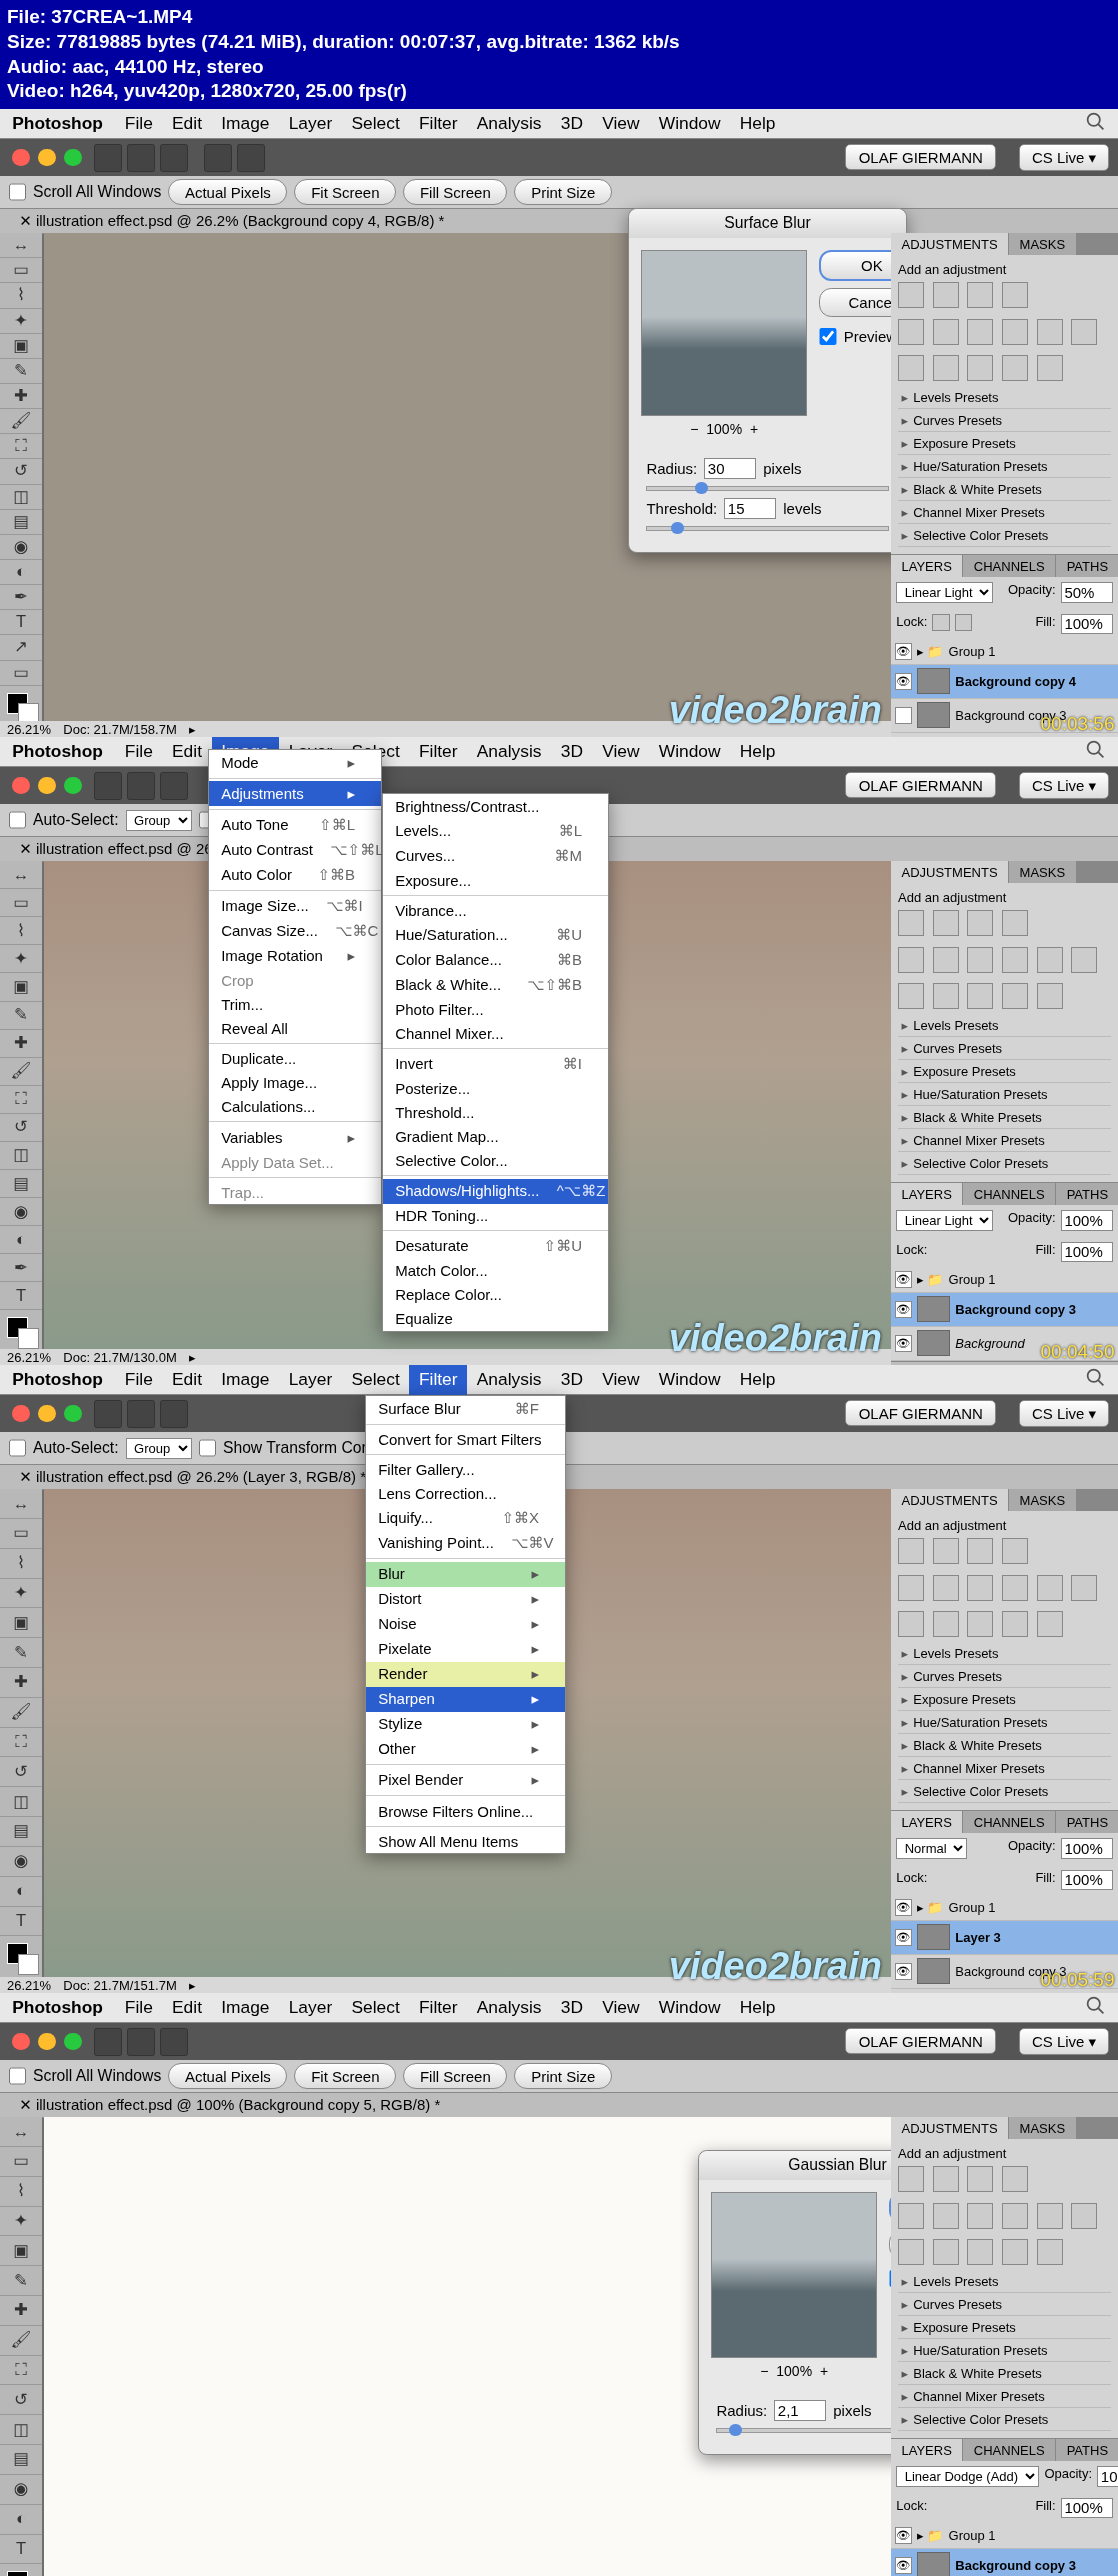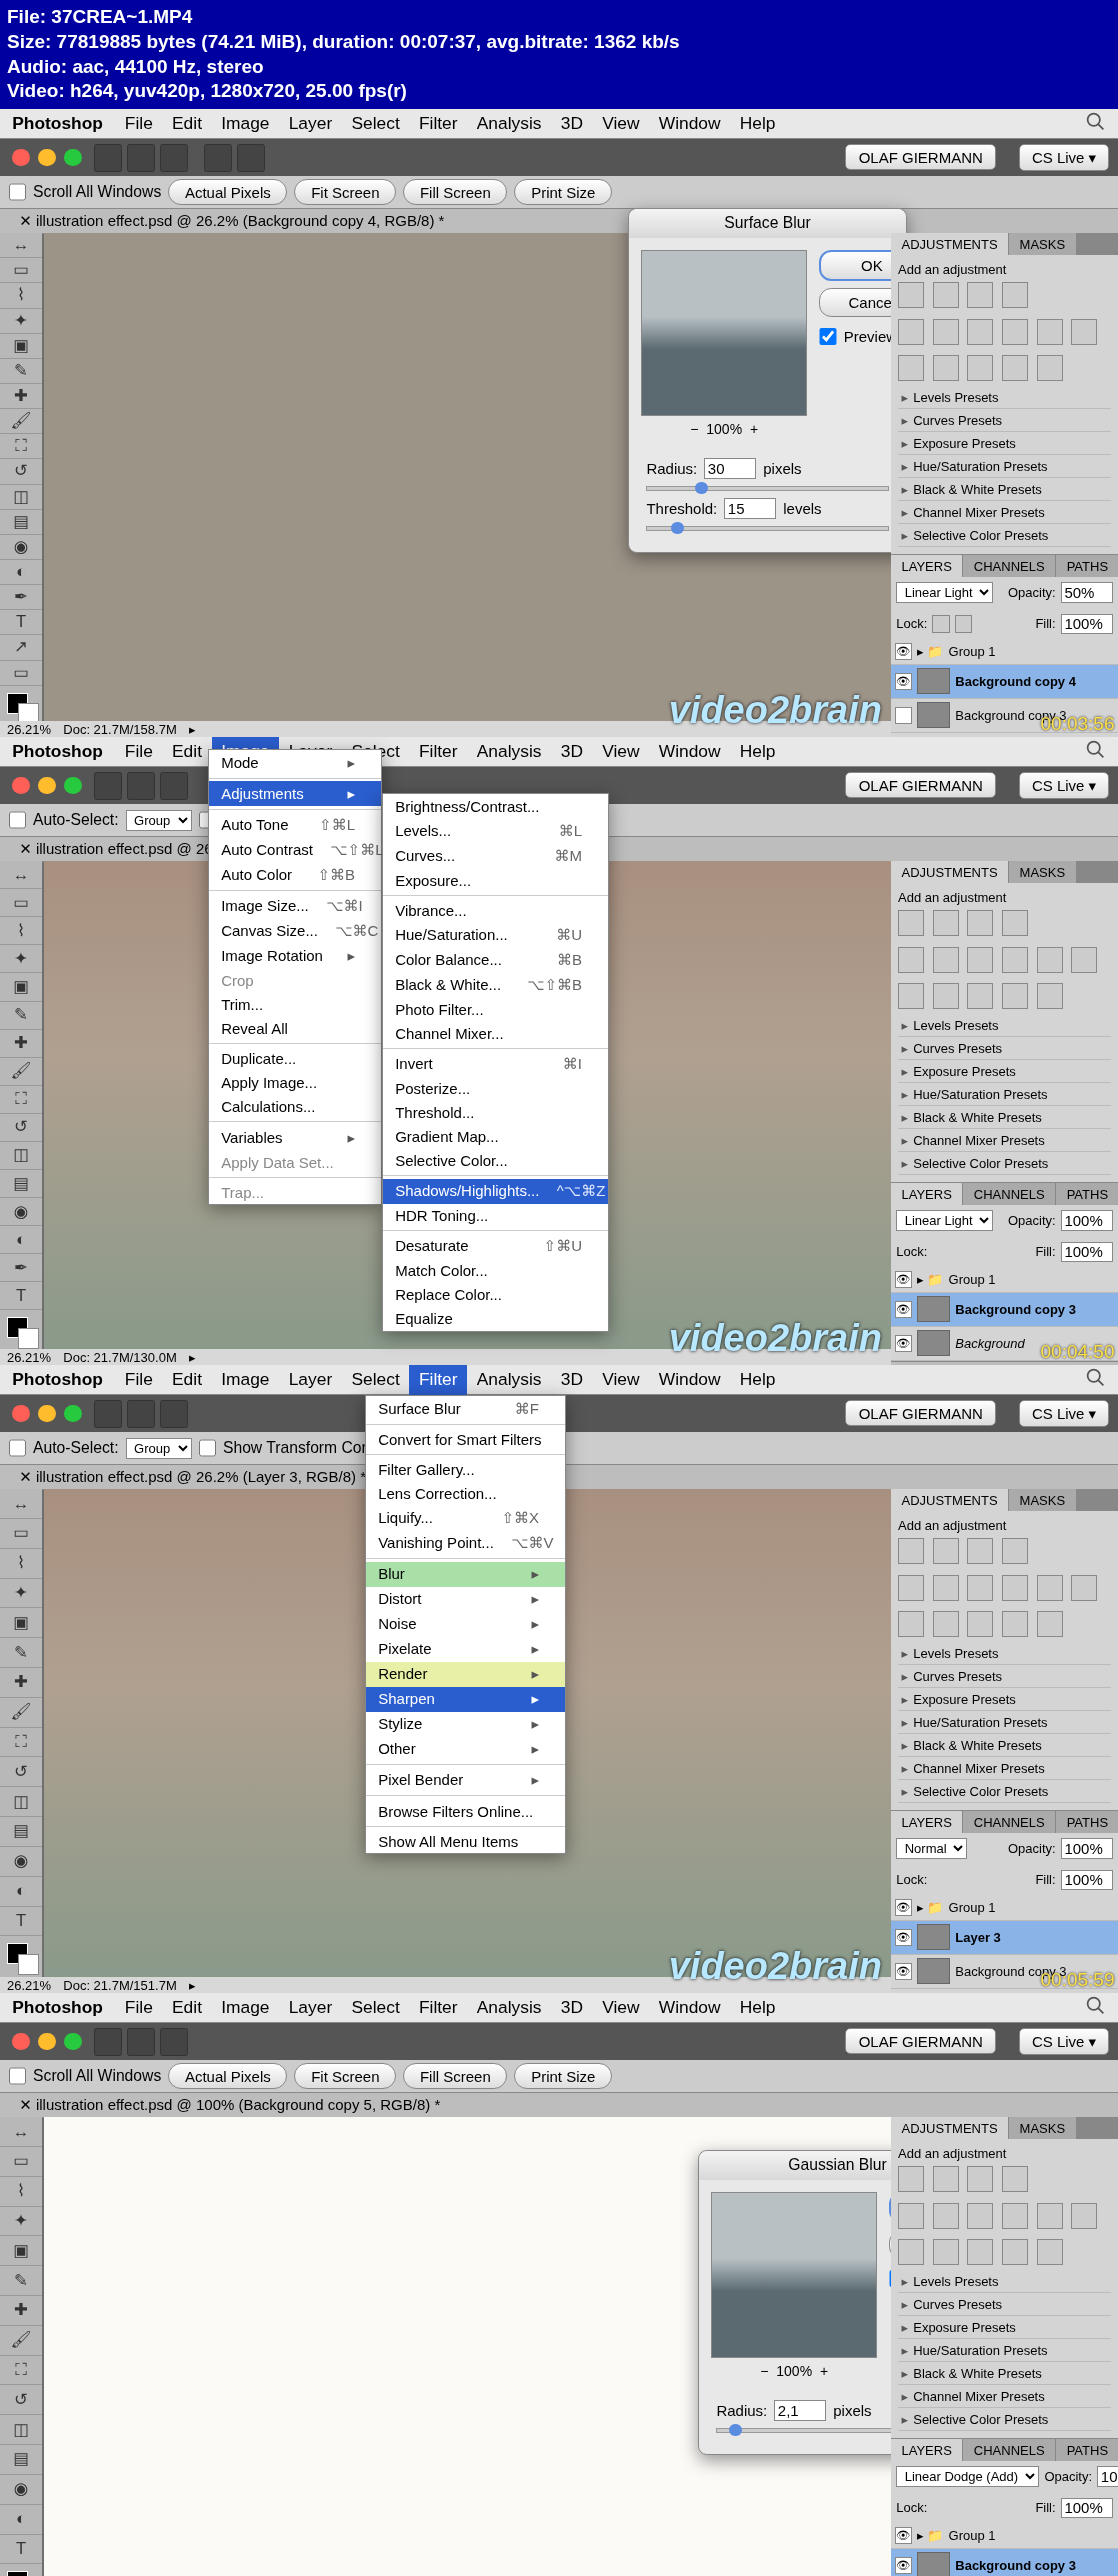--- a/index.html
+++ b/index.html
@@ -40,21 +40,21 @@
 .ptab.active{background:#d4d4d4;}
 .pbody{background:#d4d4d4;padding:7px;font-size:13px;}
 .iconrow{display:flex;gap:8.7px;padding:5.2px 0;}
 .iconsq{width:26px;height:26px;background:#ccc;border:0.9px solid #888;}
 .preset{display:flex;align-items:center;padding:3.5px;border-bottom:0.9px solid #bbb;font-size:13px;}
 .preset .tri{margin-right:5.2px;color:#555;}
 .layrow{display:flex;align-items:center;padding:3.5px;gap:5.2px;font-size:13px;background:#d4d4d4;border-bottom:0.9px solid #bbb;}
 .layrow.sel{background:#8ab4e8;}
 .eye{width:17.4px;height:17.4px;border:0.9px solid #888;background:#fff;display:inline-flex;align-items:center;justify-content:center;font-size:11.3px;}
 .thumb{width:33px;height:26px;background:#888;border:0.9px solid #666;}
-.laycontrol{display:flex;align-items:center;padding:5.2px;gap:5.2px;font-size:13px;}
+.laycontrol{display:flex;padding:5.2px;gap:5.2px;font-size:13px;}
 .sel-small{background:#fff;border:0.9px solid #888;padding:0.9px 3.5px;font-size:13px;}
 .ipt{width:52px;font-size:15px;padding:0.9px 2.6px;border:0.9px solid #888;}
 .dialog{position:absolute;background:#e8e8e8;border:0.9px solid #888;border-radius:8.7px;box-shadow:0 5.2px 17.4px rgba(0,0,0,0.4);}
 .dlgtitle{text-align:center;padding:5.2px;font-size:15.7px;background:linear-gradient(#f4f4f4,#d8d8d8);border-radius:8.7px 8.7px 0 0;}
 .dlgbody{padding:12.2px;display:flex;gap:12.2px;}
 .preview{width:166px;height:166px;background:linear-gradient(#b8c0c4 40%,#5a6a70 60%);border:0.9px solid #888;}
 .dlgbtn{display:block;width:105px;padding:5.2px;margin-bottom:7px;border-radius:12.2px;border:0.9px solid #888;background:linear-gradient(#fff,#ddd);font-size:15px;}
 .dlgbtn.def{border:2.6px solid #5a8de0;}
 .dlgrow{display:flex;align-items:center;gap:7px;padding:3.5px 0;font-size:15px;}
 .slider{height:5.2px;background:#ccc;border:0.9px solid #999;position:relative;margin:3.5px 0;}

